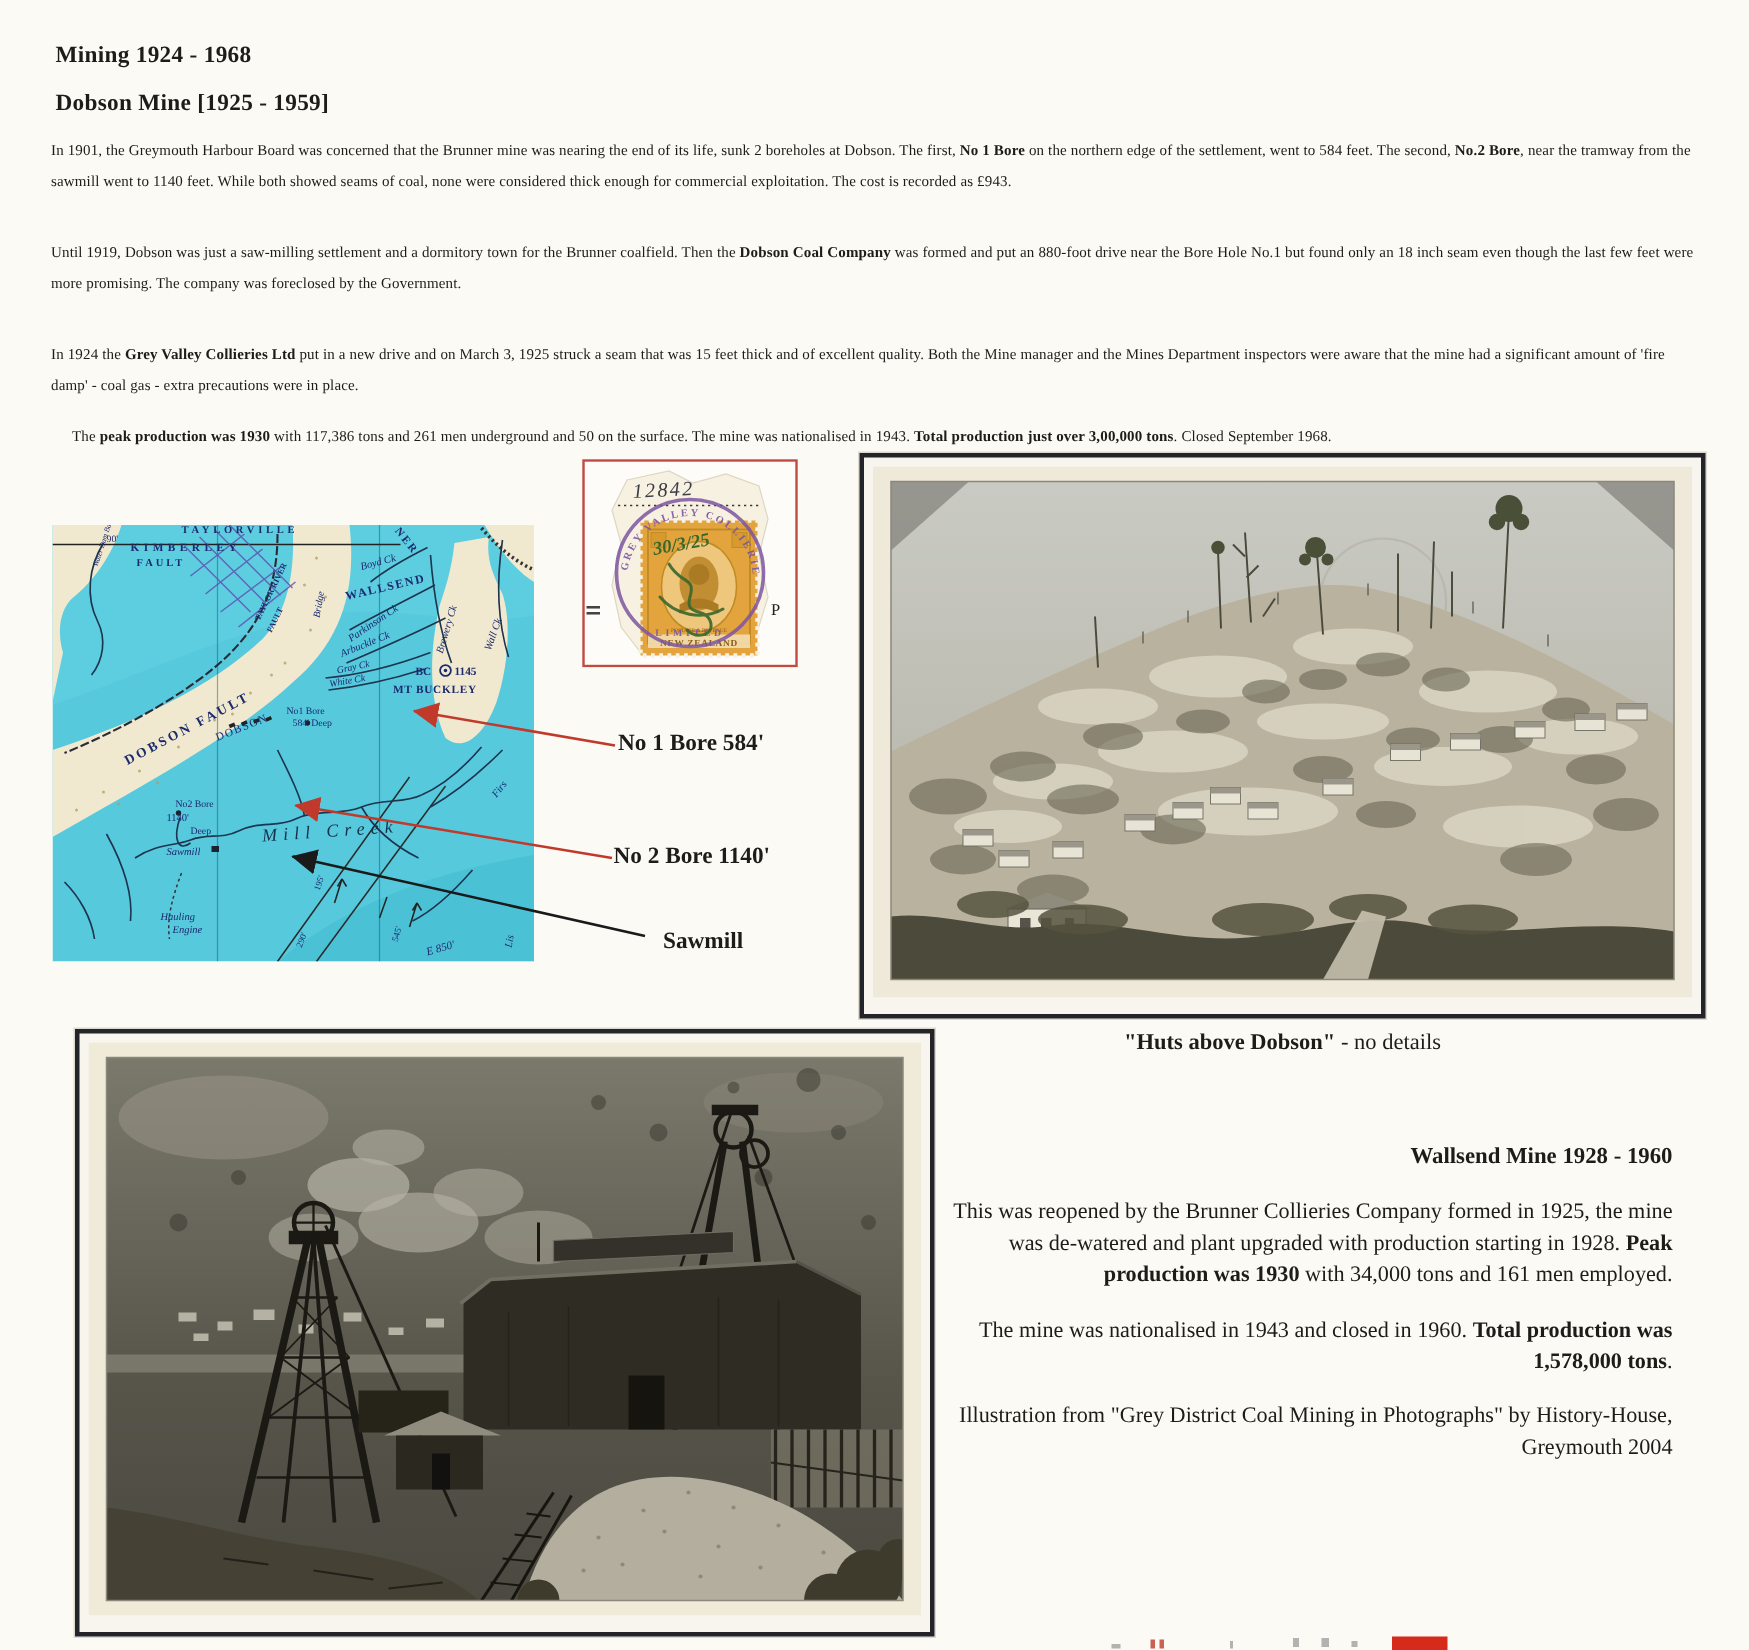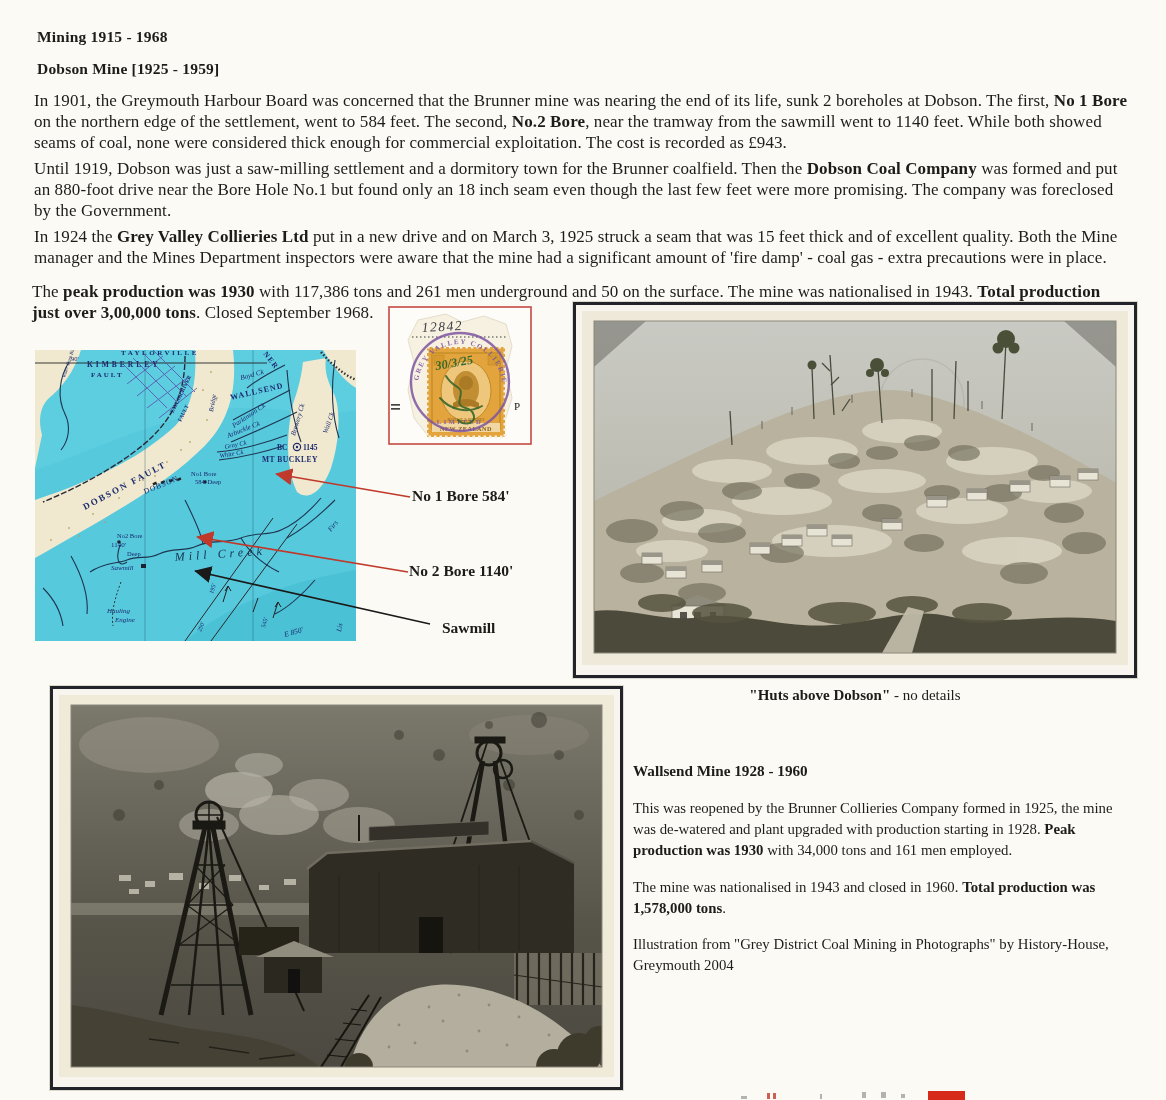--- a/index.html
+++ b/index.html
@@ -2,44 +2,44 @@
 <html><head>
 <meta charset="utf-8">
 <style>
   html,body{margin:0;padding:0}
   body{
     width:1166px;height:1100px;position:relative;overflow:hidden;
     background:#fbfaf5;color:#1e1c19;
     font-family:"Liberation Serif","DejaVu Serif",serif;
   }
   .abs{position:absolute}
-  .body-text{font-size:17px;line-height:21px;letter-spacing:.1px}
+  .body-text{font-size:10px;line-height:21px;letter-spacing:.1px}
   .h1{font-size:15.5px;font-weight:bold;letter-spacing:.2px}
   .lbl{font-size:15.5px;font-weight:bold;white-space:nowrap}
   .photo-frame{border:3px solid #23232a;background:#f7f5ee;padding:6px;box-shadow:0 0 0 1px #dcd9cf}
   .caption{font-size:15px;text-align:center}
-  .rightcol{text-align:left;font-size:14.8px;line-height:21px}
+  .rightcol{text-align:right;font-size:14.8px;line-height:21px}
   .rightcol .head{font-weight:bold;font-size:15.2px;margin:0 0 17px 0}
   .rightcol p{margin:0 0 16px 0}
   svg text{font-family:"Liberation Serif","DejaVu Serif",serif}
   .edge-mark{position:absolute;background:#777;opacity:.55}
 </style>
 </head>
 <body>
 
-<div class="abs h1" style="left:37px;top:28px">Mining 1915 - 1968</div>
+<div class="abs h1" style="left:37px;top:28px">Mining 1924 - 1968</div>
 <div class="abs h1" style="left:37px;top:60px">Dobson Mine [1925 - 1959]</div>
 
 <div class="abs body-text" style="left:34px;top:90px;width:1100px"><span>In 1901, the Greymouth Harbour Board was concerned that the Brunner mine was nearing the end of its life, sunk 2 boreholes at Dobson.  The first, </span><b>No 1 Bore</b><span> on the northern edge of the settlement, went to 584 feet.  The second, </span><b>No.2 Bore</b><span>, near the tramway from the sawmill went to 1140 feet.  While both showed seams of coal, none were considered thick enough for commercial exploitation. The cost is recorded as £943.</span></div>
 
 <div class="abs body-text" style="left:34px;top:158px;width:1100px"><span>Until 1919, Dobson was just a saw-milling settlement and a dormitory town for the Brunner coalfield. Then the </span><b>Dobson Coal Company</b><span> was formed and put an 880-foot drive near the Bore Hole No.1 but found only an 18 inch seam even though the last few feet were more promising.  The company was foreclosed by the Government.</span></div>
 
 <div class="abs body-text" style="left:34px;top:226px;width:1100px"><span>In 1924 the </span><b>Grey Valley Collieries Ltd</b><span> put in a new drive and on March 3, 1925 struck a seam that was 15 feet thick and of excellent quality.  Both the Mine manager and the Mines Department inspectors were aware that the mine had a significant amount of 'fire damp' - coal gas - extra precautions were in place.</span></div>
 
-<div class="abs body-text" style="left:32px;top:281px;width:1100px"><span>The </span><b>peak production was 1930</b><span> with 117,386 tons and 261 men underground and 50 on the surface.  The mine was nationalised in 1943.  </span><b>Total production just over 3,00,000 tons</b><span>.  Closed September 1968.</span></div>
+<div class="abs body-text" style="left:48px;top:281px;width:1100px"><span>The </span><b>peak production was 1930</b><span> with 117,386 tons and 261 men underground and 50 on the surface.  The mine was nationalised in 1943.  </span><b>Total production just over 3,00,000 tons</b><span>.  Closed September 1968.</span></div>
 
 <svg class="abs" style="left:35px;top:350px" width="321" height="291" viewBox="0 0 321 291">
   <rect width="321" height="291" fill="#56c9dd"></rect>
   <path d="M0,120 C60,100 120,70 180,60 C230,52 280,70 321,60 L321,0 L0,0 Z" fill="#66d2e4" opacity=".45"></path>
   <path d="M150,291 C200,250 260,230 321,220 L321,291 Z" fill="#3cb6cc" opacity=".4"></path>
 
   <g>
     <path d="M0,0 L46,0 C40,20 27,38 13,49 C5,57 3,70 7,85 L0,118 Z" fill="#f0e9cf"></path>
     <path d="M160,0 L198,0 C203,45 192,78 160,105 C122,140 70,168 0,208 L0,150 C66,128 110,104 140,76 C157,58 162,30 160,0 Z" fill="#f0e9cf"></path>
     <path d="M258,54 C250,90 252,120 262,142 C274,152 288,140 296,118 C304,94 306,64 300,46 C293,32 289,22 291,8 L268,12 C266,30 262,42 258,54 Z" fill="#f0e9cf"></path>

